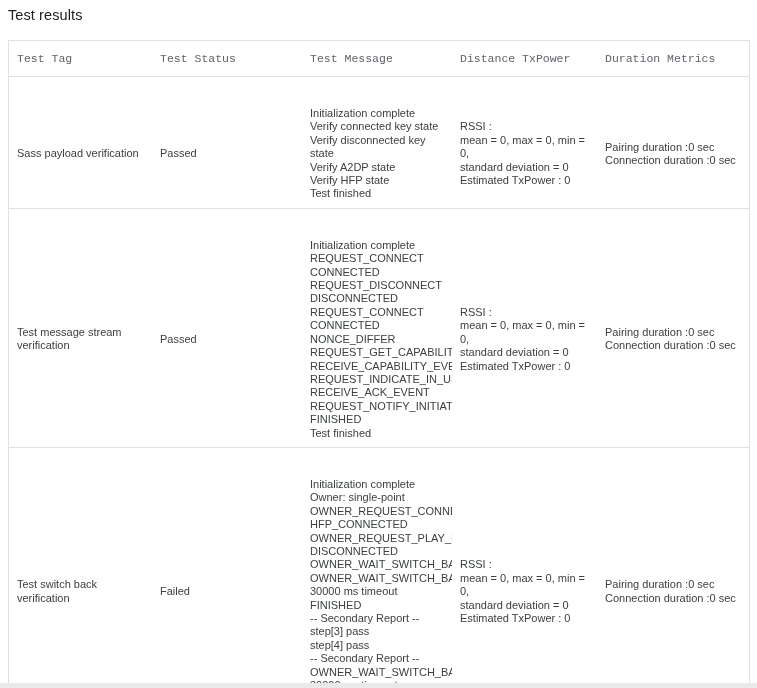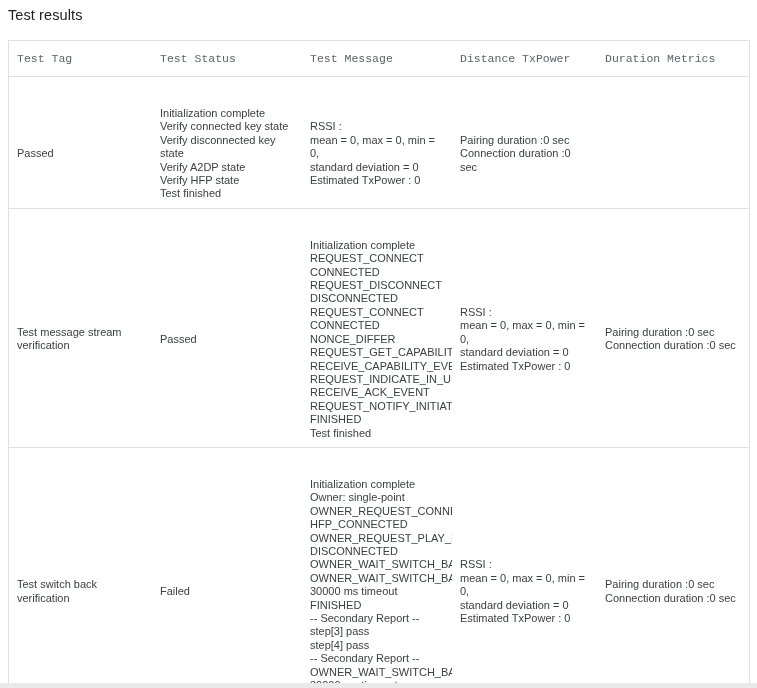--- a/index.html
+++ b/index.html
@@ -56,20 +56,21 @@
 
   <div class="grid-row thead">
     <div class="th">Test Tag</div>
     <div class="th">Test Status</div>
     <div class="th">Test Message</div>
     <div class="th">Distance TxPower</div>
     <div class="th">Duration Metrics</div>
   </div>
 
   <div class="grid-row trow">
+    <div class="cell">Sass payload verification</div>
     <div class="cell">Passed</div>
     <div class="cell msg">Initialization complete
 Verify connected key state
 Verify disconnected key state
 Verify A2DP state
 Verify HFP state
 Test finished</div>
     <div class="cell">RSSI :
 mean = 0, max = 0, min = 0,
 standard deviation = 0

